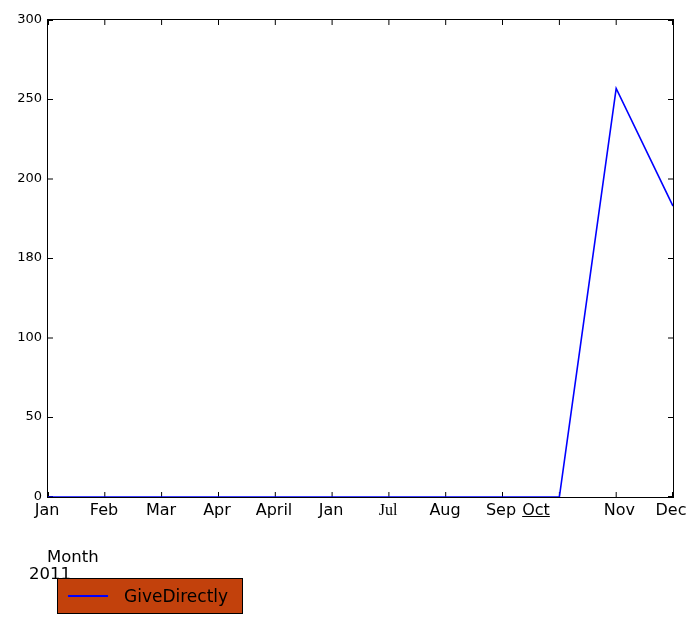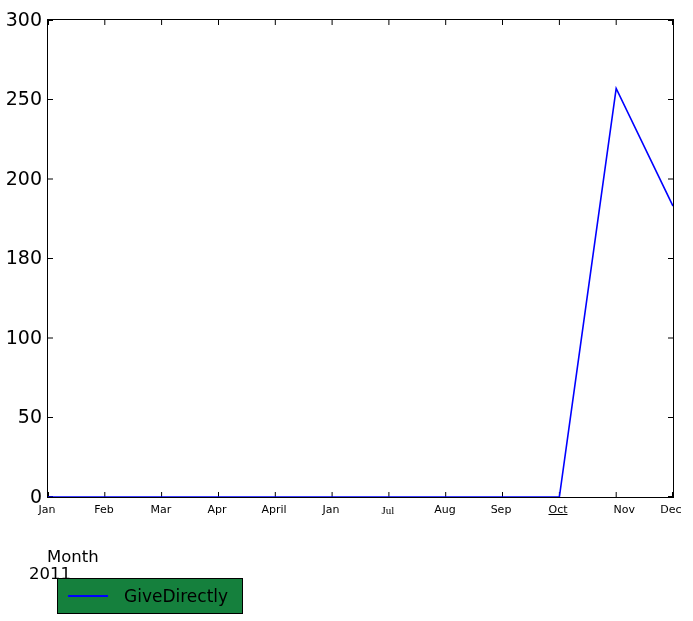--- a/index.html
+++ b/index.html
@@ -44,21 +44,21 @@
     height: 477px;
     display: block;
   }
 
   
   .ytick-label {
     position: absolute;
     right: 0;
     width: 40px;
     text-align: right;
-    font-size: 19px;
+    font-size: 13px;
     line-height: 16.5px;
     color: #000000;
     white-space: nowrap;
   }
   .ytick-wrap {
     position: absolute;
     left: 0;
     top: 0;
     width: 42px;
     height: 621px;
@@ -68,21 +68,21 @@
   .xtick-wrap {
     position: absolute;
     left: 0;
     top: 0;
     width: 693px;
     height: 621px;
   }
   .xtick-label {
     position: absolute;
     top: 501px;
-    font-size: 11px;
+    font-size: 16px;
     line-height: 18px;
     text-align: center;
     white-space: nowrap;
     color: #000000;
   }
   .xtick-sub {
     position: absolute;
     top: 521px;
     font-size: 16.5px;
     line-height: 18px;
@@ -102,21 +102,21 @@
     line-height: 18px;
     color: #000000;
   }
 
   
   .legend-box {
     position: absolute;
     left: 57px;
     top: 578px;
     border: 1px solid #000000;
-    background: #15803d;
+    background: #c2410c;
     padding: 6px 14px 6px 10px;
     display: flex;
     align-items: center;
     box-sizing: border-box;
     height: 36px;
   }
   .legend-entry {
     display: flex;
     align-items: center;
   }
@@ -202,21 +202,21 @@
   <div class="xtick-wrap">
     <div class="xtick-label" style="left:27px;width:40px;">Jan</div>
     <div class="xtick-label" style="left:84px;width:40px;">Feb</div>
     <div class="xtick-label" style="left:141px;width:40px;">Mar</div>
     <div class="xtick-label" style="left:197px;width:40px;">Apr</div>
     <div class="xtick-label" style="left:254px;width:40px;">April</div>
     <div class="xtick-label" style="left:311px;width:40px;">Jan</div>
     <div class="xtick-label" style="left:368px;width:40px;font-family:Liberation Serif, serif;">Jul</div>
     <div class="xtick-label" style="left:425px;width:40px;">Aug</div>
     <div class="xtick-label" style="left:481px;width:40px;">Sep</div>
-    <div class="xtick-label" style="left:538px;width:40px;text-decoration:underline;">Oct</div>
+    <div class="xtick-label" style="left:516px;width:40px;text-decoration:underline;">Oct</div>
     <div class="xtick-label" style="left:595px;width:40px;text-align:right;">Nov</div>
     <div class="xtick-label" style="left:651px;width:40px;">Dec</div>
     <div class="xtick-sub" style="left:27px;width:50px;text-align:left;padding-left:2px;margin-top:44px;">2011</div>
   </div>
 
   <div class="xaxis-title">Month</div>
 
   <div class="legend-box">
     <div class="legend-entry">
       <span class="legend-swatch" id="legend-swatch-0" style="background: rgb(0, 0, 255);"></span>

